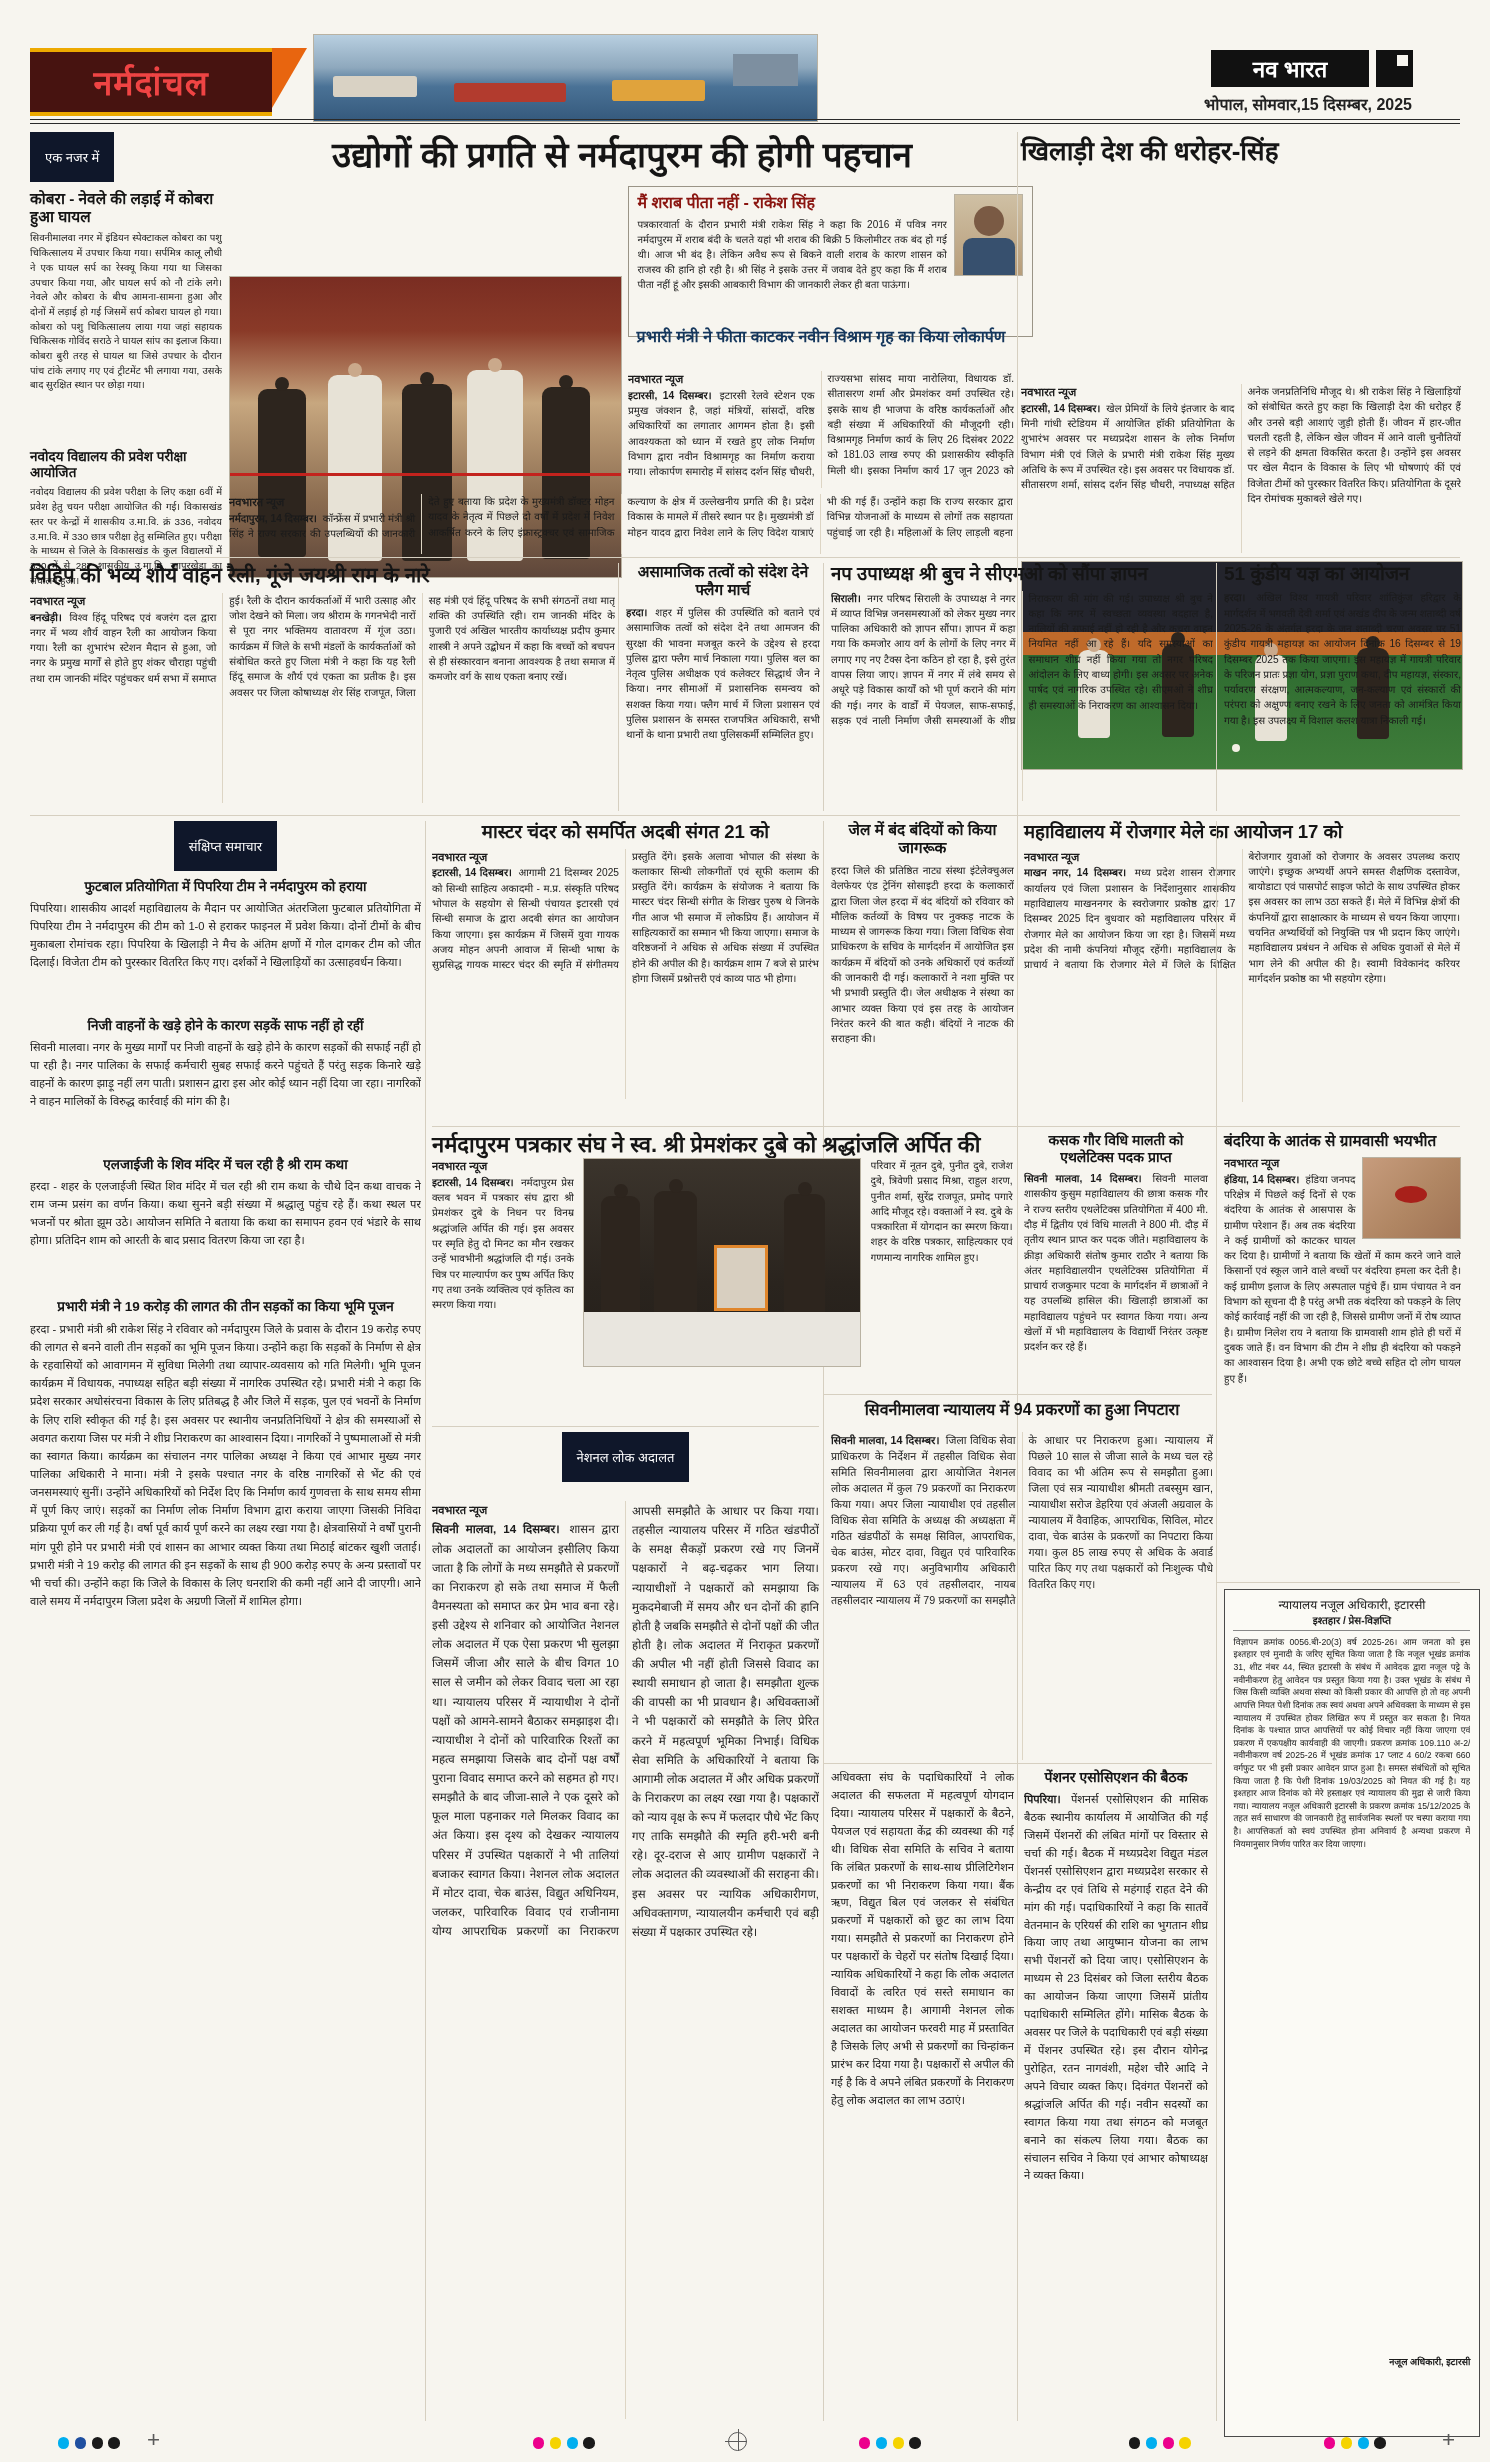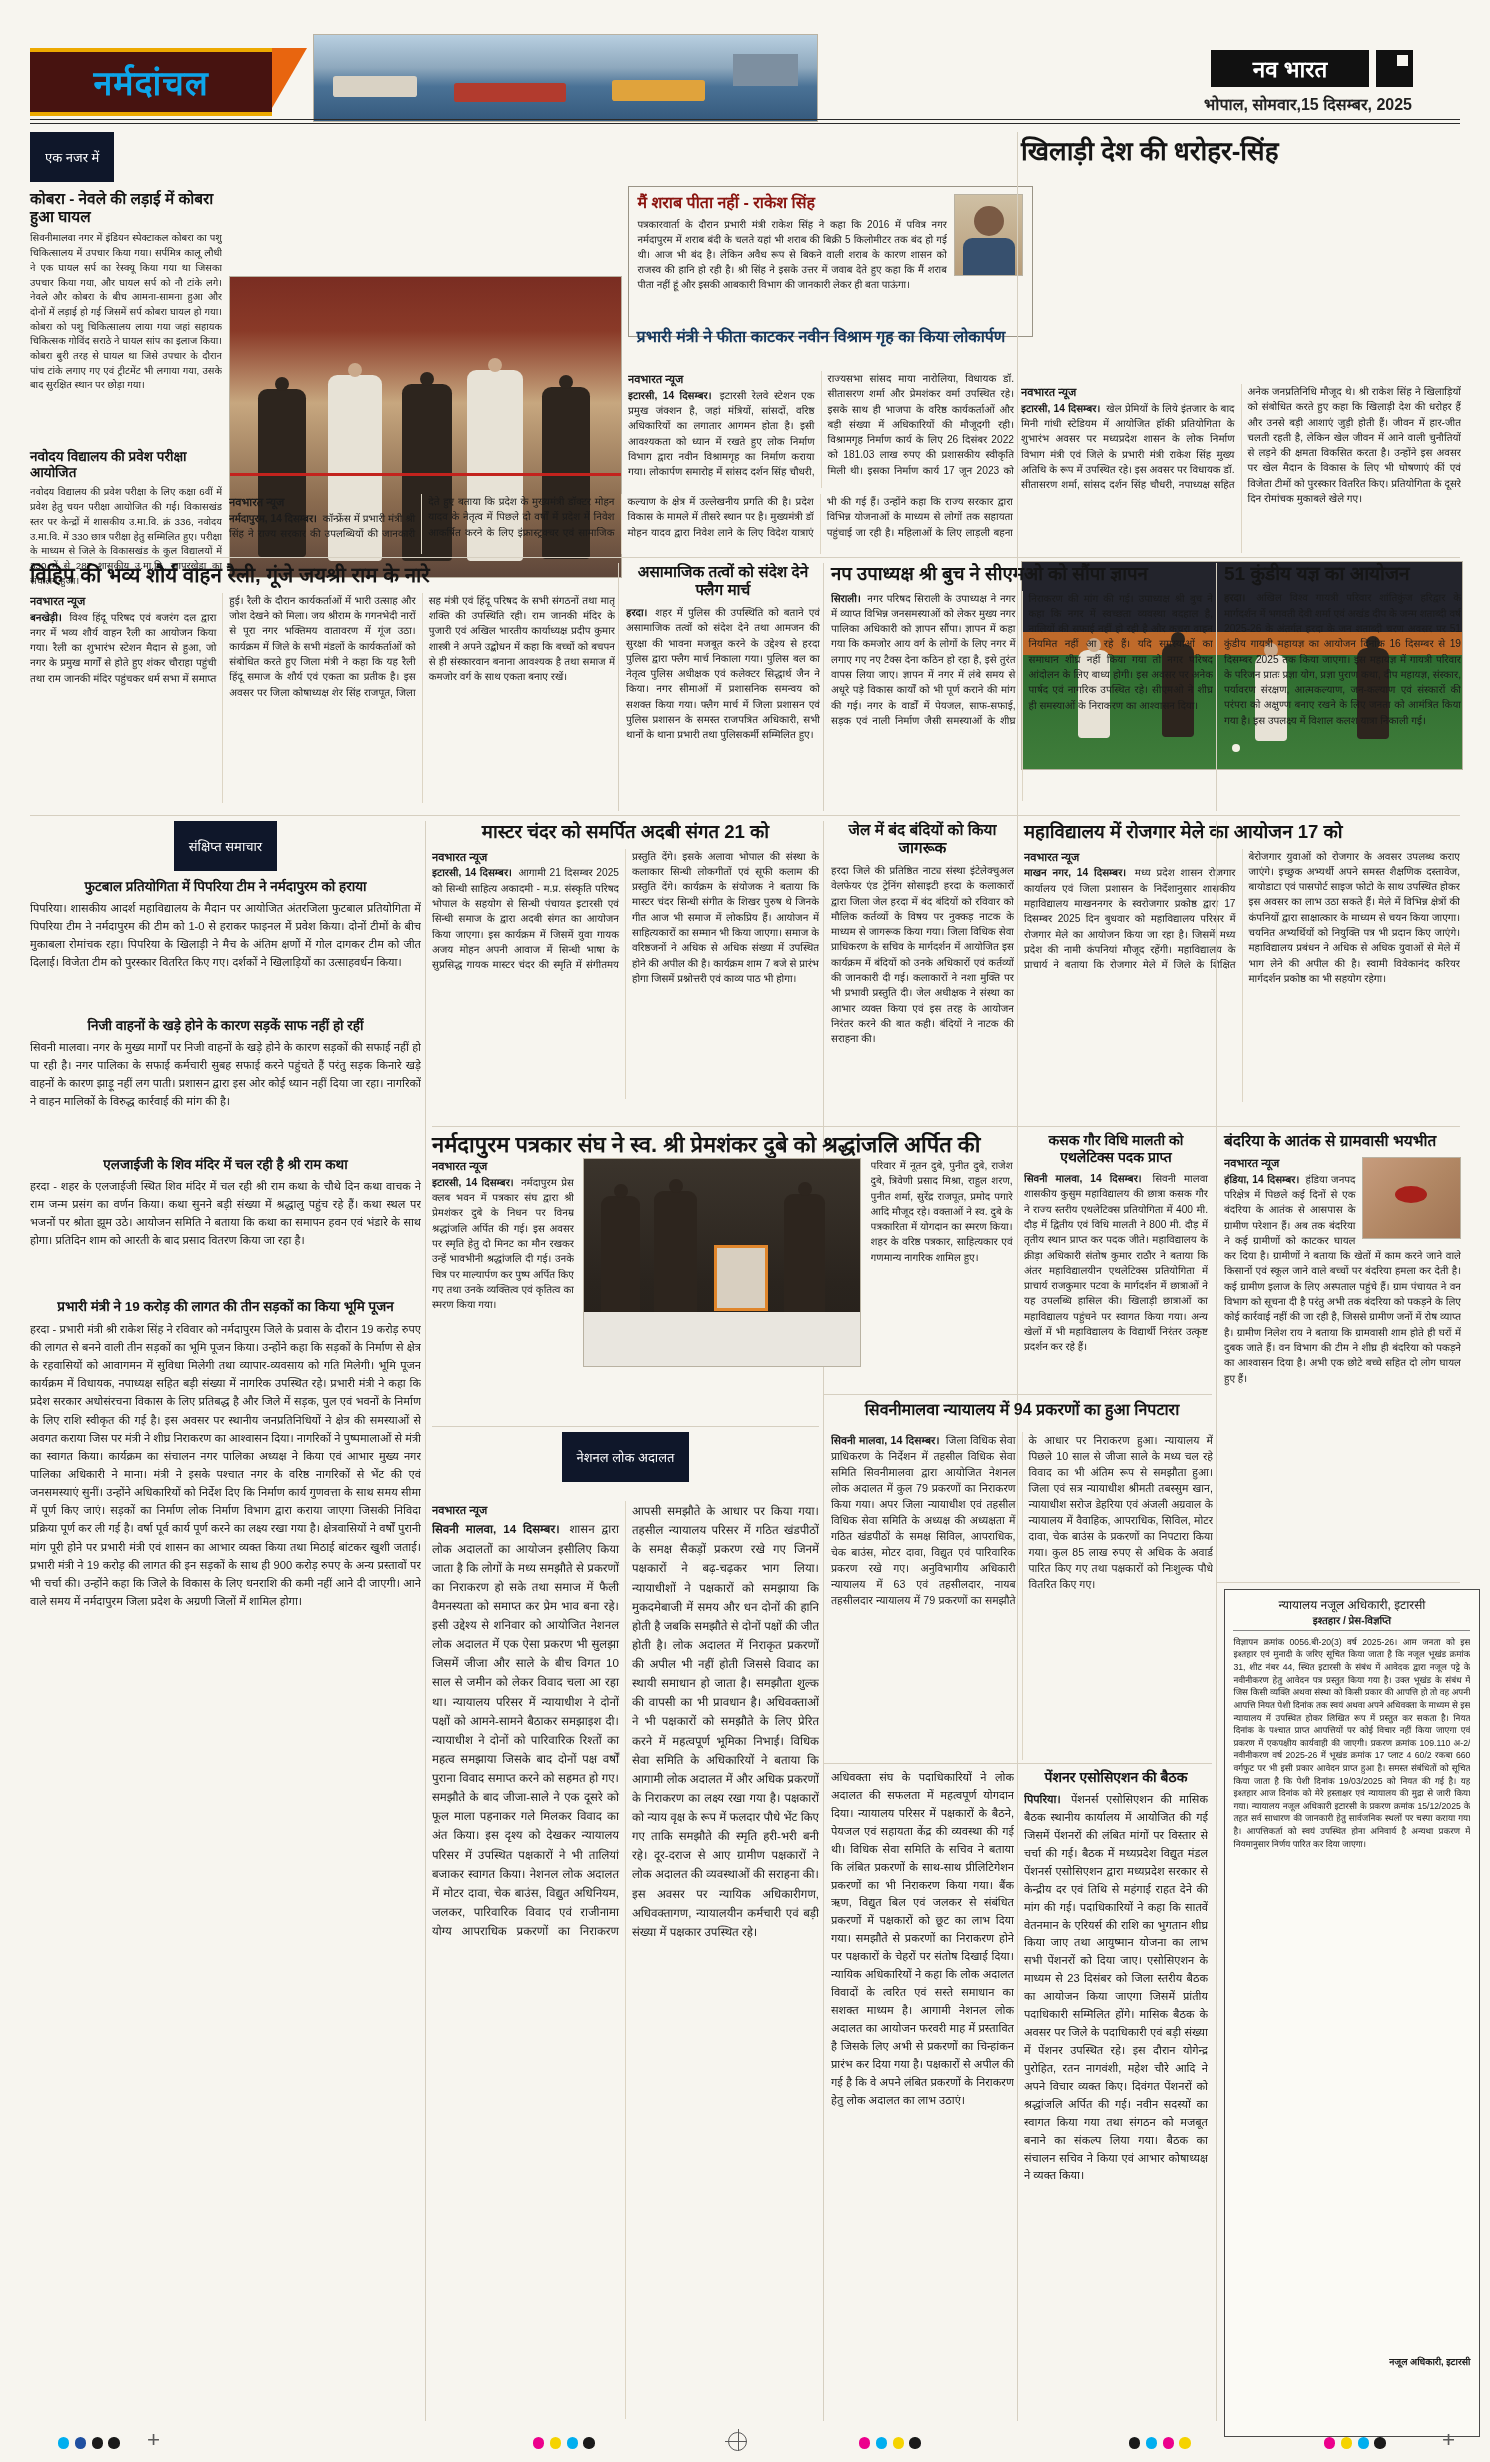--- a/index.html
+++ b/index.html
@@ -15,21 +15,21 @@
   .by{display:block;font-weight:700;font-size:11.2px}
   .dl{font-weight:700;margin-right:2.8px}
   .tag{display:inline-block;background:#0f172a;color:#fff;font-weight:400;font-size:13px;padding:16px 15px}
   .photo{position:relative;overflow:hidden;background:#999;border:0.9px solid #b9b2a2}
   .person{position:absolute;background:#2d251e;border-radius:9.3px 9.3px 3.7px 3.7px}
   .person::before{content:"";position:absolute;top:-12px;left:50%;transform:translateX(-50%);width:14px;height:14px;border-radius:50%;background:#2d251e}
   .person.light{background:#e7e2d6}.person.light::before{background:#caa98b}
   .vline{position:absolute;width:0.9px;background:#d6cfc0}
   .hline{position:absolute;height:0.9px;background:#d6cfc0}
   .mast-rule{border-top:1.9px solid #2a2a2a;border-bottom:0.9px solid #2a2a2a;height:2.8px}
-  .edition-logo{background:#471310;border-top:4.7px solid #eda900;border-bottom:4.7px solid #eda900;color:#0ea5e9;display:flex;align-items:center;justify-content:center;font-size:34px;font-weight:700;letter-spacing:0.9px}
+  .edition-logo{background:#471310;border-top:4.7px solid #eda900;border-bottom:4.7px solid #eda900;color:#ef4444;display:flex;align-items:center;justify-content:center;font-size:34px;font-weight:700;letter-spacing:0.9px}
   .brand-box{background:#111;color:#fff;display:flex;align-items:center;justify-content:center;font-size:22.4px;font-weight:700}
   .brand-square{background:#111}
   .brand-square::after{content:"";position:absolute;right:4.7px;top:4.7px;width:11.2px;height:11.2px;background:#f7f5ef}
   .date-line{font-size:16px;font-weight:700;text-align:right;color:#222}
   .legalbox{border:1.9px solid #4a4a4a;background:#fbfaf5;padding:7.5px 8.4px;overflow:hidden}
   .legal-head{font-weight:400;text-align:center;font-size:12px;line-height:1.25}
   .legal-sub{font-weight:700;text-align:center;font-size:10.2px;border-bottom:0.9px solid #888;padding-bottom:3.7px;margin-bottom:4.7px}
   .legal-bt{font-size:8.7px;line-height:1.45;text-align:justify;overflow:hidden}
   .legal-sign{font-weight:700;font-size:9.3px;text-align:right;margin-top:3.7px}
   .dots i{display:inline-block;width:11.2px;height:11.2px;border-radius:50%;margin-right:5.6px}
@@ -64,20 +64,21 @@
   <div class="abs mast-rule" style="left:30px;top:119px;width:1430px"></div>
 
   <div class="abs" style="left:30px;top:132px;width:192px;height:427px">
     <span class="tag">एक नजर में</span>
     <h3 class="h" style="font-size:15.4px;margin:7.5px 0 5.6px">कोबरा - नेवले की लड़ाई में कोबरा हुआ घायल</h3>
     <p class="bt" style="height:210px;font-size:9.8px">सिवनीमालवा नगर में इंडियन स्पेक्टाकल कोबरा का पशु चिकित्सालय में उपचार किया गया। सर्पमित्र कालू लौधी ने एक घायल सर्प का रेस्क्यू किया गया था जिसका उपचार किया गया, और घायल सर्प को नौ टांके लगे। नेवले और कोबरा के बीच आमना-सामना हुआ और दोनों में लड़ाई हो गई जिसमें सर्प कोबरा घायल हो गया। कोबरा को पशु चिकित्सालय लाया गया जहां सहायक चिकित्सक गोविंद सराठे ने घायल सांप का इलाज किया। कोबरा बुरी तरह से घायल था जिसे उपचार के दौरान पांच टांके लगाए गए एवं ट्रीटमेंट भी लगाया गया, उसके बाद सुरक्षित स्थान पर छोड़ा गया।</p>
     <h4 class="h" style="font-size:13.5px;margin:7.5px 0 4.7px">नवोदय विद्यालय की प्रवेश परीक्षा आयोजित</h4>
     <p class="bt" style="height:104px;font-size:9.8px">नवोदय विद्यालय की प्रवेश परीक्षा के लिए कक्षा 6वीं में प्रवेश हेतु चयन परीक्षा आयोजित की गई। विकासखंड स्तर पर केन्द्रों में शासकीय उ.मा.वि. क्रं 336, नवोदय उ.मा.वि. में 330 छात्र परीक्षा हेतु सम्मिलित हुए। परीक्षा के माध्यम से जिले के विकासखंड के कुल विद्यालयों में 330 में से 287 शासकीय उ.मा.वि. खापरखेड़ा का संचालन हुआ।</p>
   </div>
 
+  <h1 class="abs h center" style="left:229px;top:134px;width:786px;font-size:35px">उद्योगों की प्रगति से नर्मदापुरम की होगी पहचान</h1>
 
   <div class="abs photo" style="left:229px;top:188px;width:391px;height:300px;background:linear-gradient(180deg,#7a2d22 0%,#8a3a28 18%,#c7a77f 42%,#8a6b4f 75%,#5e463a 100%)">
     <div class="person" style="left:28px;top:112px;width:48px;height:168px"></div>
     <div class="person light" style="left:98px;top:98px;width:54px;height:186px"></div>
     <div class="person" style="left:172px;top:107px;width:50px;height:177px"></div>
     <div class="person light" style="left:237px;top:93px;width:56px;height:191px"></div>
     <div class="person" style="left:312px;top:110px;width:48px;height:172px"></div>
     <div class="ribbon-line" style="left:0;top:196px;width:391px"></div>
   </div>
 

